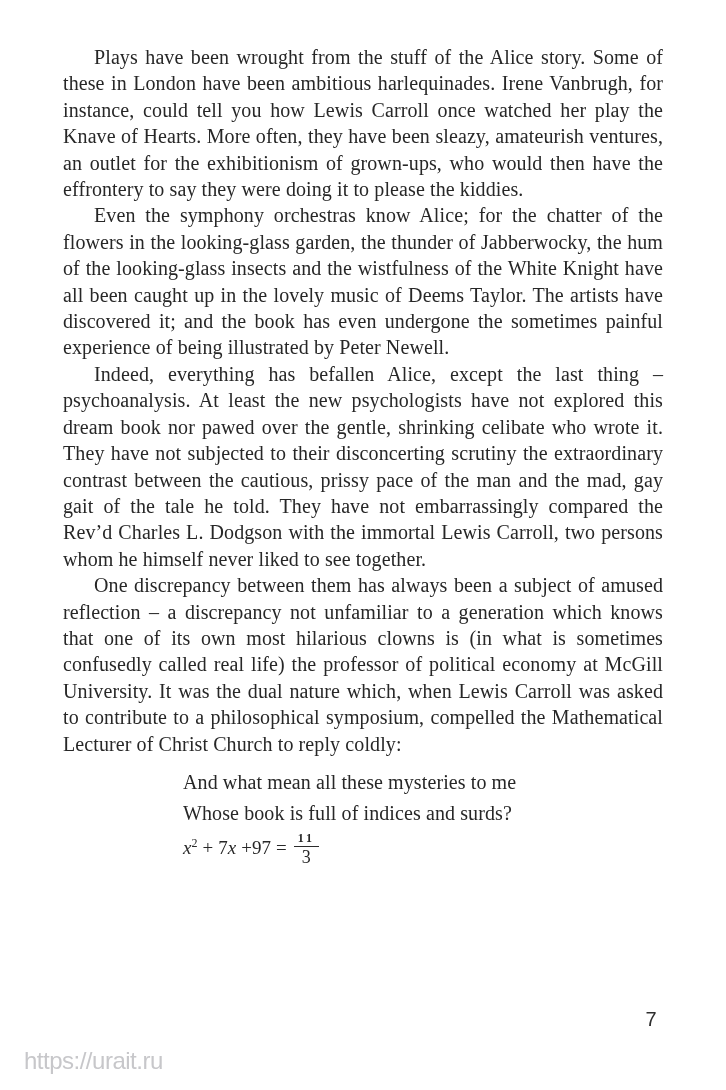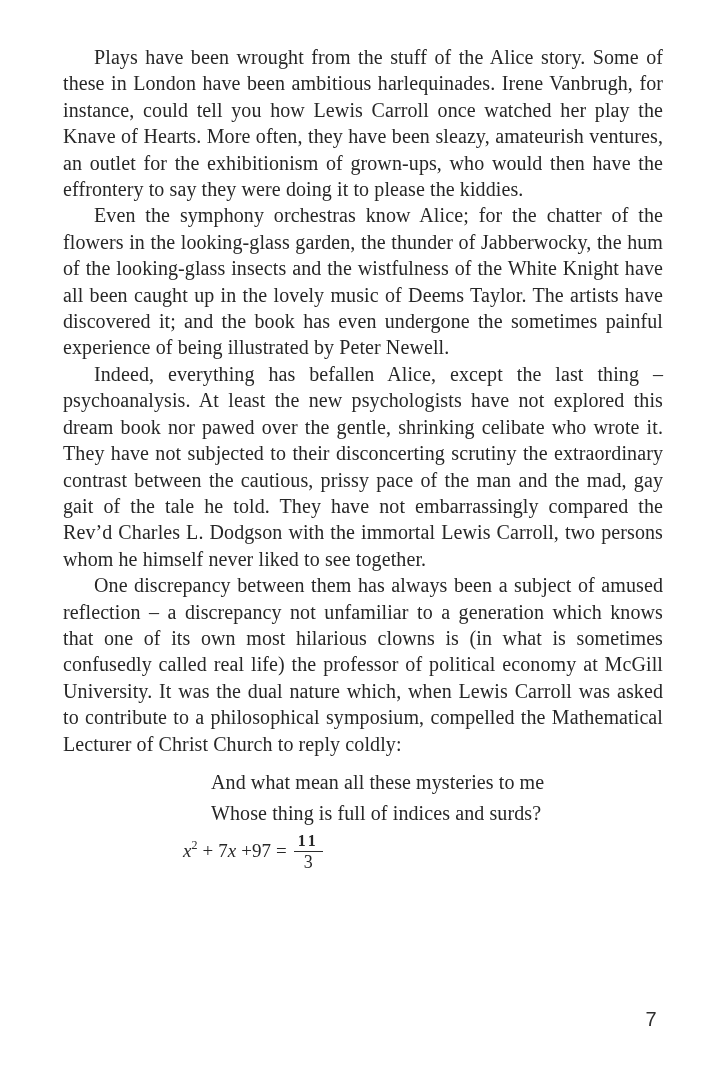--- a/index.html
+++ b/index.html
@@ -31,42 +31,42 @@
     text-indent: 31px;
   }
   .it { }
   .verse {
     margin-top: 10px;
     padding-left: 120px;
     line-height: 31px;
     text-align: left;
     text-indent: 0;
   }
-  .verse .verse-line { white-space: nowrap; margin-left: 28px; }
+  .verse .verse-line { white-space: nowrap; }
   .equation {
     margin-top: 3px;
     font-size: 19px;
   }
   .math-var { font-style: italic; }
   .equation sup {
     font-size: 12px;
     line-height: 0;
   }
   .frac {
     display: inline-block;
     vertical-align: middle;
     text-align: center;
     line-height: 1.1;
     margin-left: 2px;
   }
   .frac .num {
     display: block;
     border-bottom: 1.6px solid #2b2b2b;
     padding: 0 4px 1px 4px;
-    font-size: 16px;
+    font-size: 12px;
     letter-spacing: 3px;
     font-weight: bold;
   }
   .frac .den {
     display: block;
     font-size: 18px;
     padding-top: 1px;
   }
   .page-number {
     position: absolute;
@@ -94,23 +94,24 @@
 <div class="page">
 
   <div class="text-block">
     <p><span>Plays have been wrought from the stuff of the Alice story. Some of these in London have been ambitious harlequinades. Irene Vanbrugh, for instance, could tell you how Lewis Carroll once watched her play the Knave of Hearts. More often, they have been sleazy, amateurish ventures, an outlet for the exhibitionism of grown-ups, who would then have the effrontery to say they were doing it to please the kiddies.</span></p>
     <p><span>Even the symphony orchestras know Alice; for the chatter of the flowers in the looking-glass garden, the thunder of </span><span class="it">Jabberwocky</span><span>, the hum of the looking-glass insects and the wistfulness of the White Knight have all been caught up in the lovely music of Deems Taylor. The artists have discovered it; and the book has even undergone the sometimes painful experience of being illustrated by Peter Newell.</span></p>
     <p><span>Indeed, everything has befallen </span><span class="it">Alice</span><span>, except the last thing – psychoanalysis. At least the new psychologists have not explored this dream book nor pawed over the gentle, shrinking celibate who wrote it. They have not subjected to their disconcerting scrutiny the extraordinary contrast between the cautious, prissy pace of the man and the mad, gay gait of the tale he told. They have not embarrassingly compared the Rev’d Charles L. Dodgson with the immortal Lewis Carroll, two persons whom he himself never liked to see together.</span></p>
     <p><span>One discrepancy between them has always been a subject of amused reflection – a discrepancy not unfamiliar to a generation which knows that one of its own most hilarious clowns is (in what is sometimes confusedly called real life) the professor of political economy at McGill University. It was the dual nature which, when Lewis Carroll was asked to contribute to a philosophical symposium, compelled the Mathematical Lecturer of Christ Church to reply coldly:</span></p>
 
     <div class="verse">
       <div class="verse-line">And what mean all these mysteries to me</div>
-      <div class="verse-line">Whose thing is full of indices and surds?</div>
+      <div class="verse-line">Whose book is full of indices and surds?</div>
       <div class="equation">
         <span class="math-var">x</span><sup>2</sup><span> + 7</span><span class="math-var">x</span><span> +97 = </span><span class="frac"><span class="num">11</span><span class="den">3</span></span>
       </div>
     </div>
   </div>
 
   <div class="page-number">7</div>
 
+  <div class="watermark">https://urait.ru</div>
 
 </div>
 
 </body></html>

